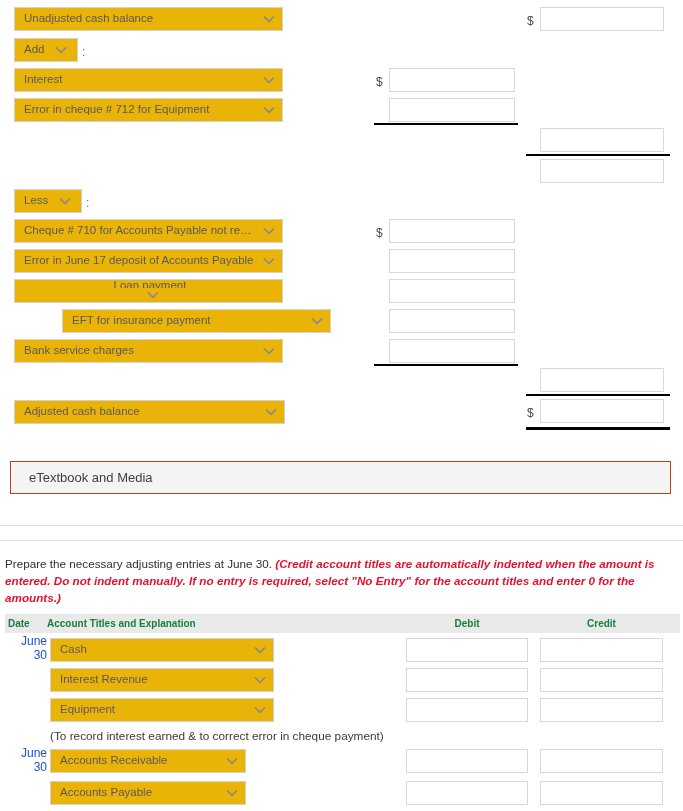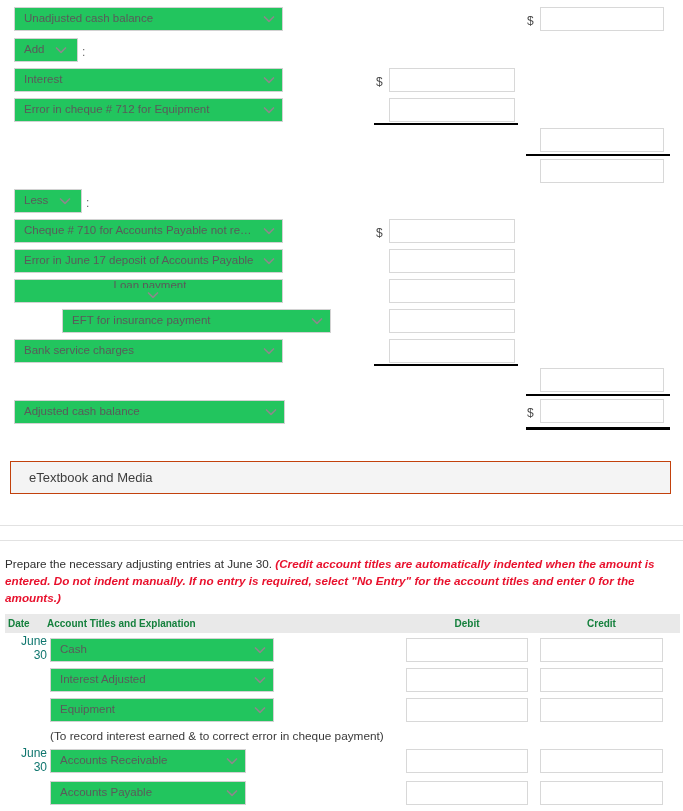--- a/index.html
+++ b/index.html
@@ -15,21 +15,21 @@
     font-size: 12px;
     color: #3a3a3a;
     overflow: hidden;
   }
 
   
   .sel {
     position: absolute;
     box-sizing: border-box;
     border: 1px solid #d2d2d2;
-    background: #22c55e;
+    background: #eab308;
     height: 24px;
     display: flex;
     align-items: center;
     padding: 0 6px 0 9px;
     font-size: 11.5px;
     color: #5a5a5a;
     white-space: nowrap;
     overflow: hidden;
   }
   .sel .lbl {
@@ -136,21 +136,21 @@
     line-height: 19px;
     white-space: nowrap;
   }
   .th.center { text-align: center; }
 
   .datecell {
     position: absolute;
     width: 42px;
     text-align: right;
     font-size: 12px;
-    color: #0f766e;
+    color: #1d4ed8;
     line-height: 14px;
   }
 
   .memo {
     position: absolute;
     font-size: 11.8px;
     color: #3a3a3a;
     line-height: 1;
     white-space: nowrap;
   }
@@ -309,21 +309,21 @@
   <span class="chev">
     <svg viewBox="0 0 14 14" width="14" height="14">
         <path d="M2.5 5 L7 9.4 L11.5 5" fill="none" stroke="#8a8a8a" stroke-width="1.7" stroke-linecap="round" stroke-linejoin="round"></path>
       </svg>
   </span>
 </div>
 <div class="inp" style="left:406px; top:638px; width:122px;"></div>
 <div class="inp" style="left:540px; top:638px; width:123px;"></div>
 
 <div class="sel" style="left:50px; top:668px; width:224px;">
-  <span class="lbl">Interest Adjusted</span>
+  <span class="lbl">Interest Revenue</span>
   <span class="chev">
     <svg viewBox="0 0 14 14" width="14" height="14">
         <path d="M2.5 5 L7 9.4 L11.5 5" fill="none" stroke="#8a8a8a" stroke-width="1.7" stroke-linecap="round" stroke-linejoin="round"></path>
       </svg>
   </span>
 </div>
 <div class="inp" style="left:406px; top:668px; width:122px;"></div>
 <div class="inp" style="left:540px; top:668px; width:123px;"></div>
 
 <div class="sel" style="left:50px; top:698px; width:224px;">

